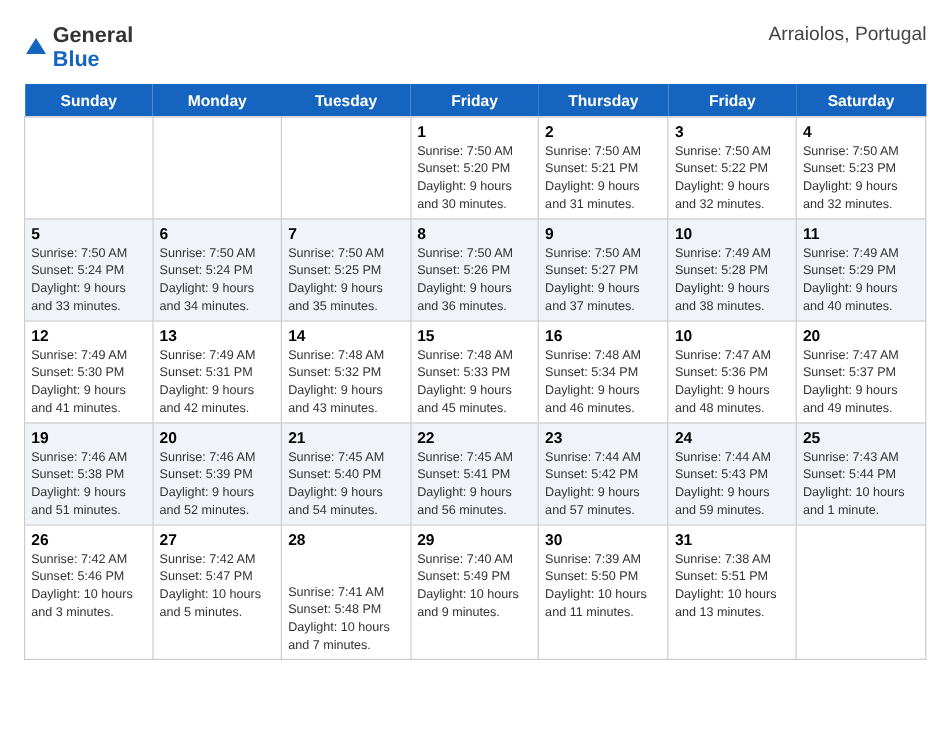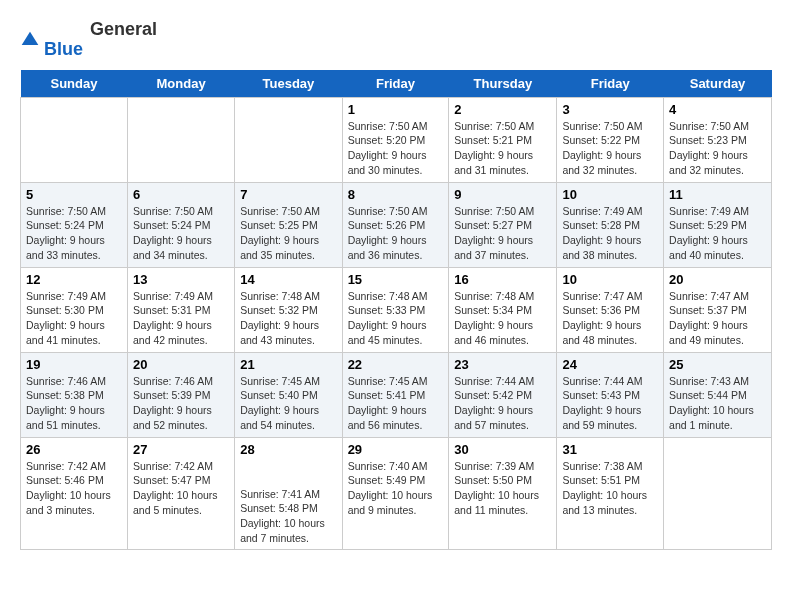--- a/index.html
+++ b/index.html
@@ -22,21 +22,20 @@
     }
     .logo-text {
       display: flex;
       flex-direction: column;
       line-height: 1.1;
     }
     .logo-general {
       font-size: 18px;
       font-weight: bold;
       color: #333;
-      margin-left: 46px;
     }
     .logo-blue {
       font-size: 18px;
       font-weight: bold;
       color: #1565c0;
     }
     .logo-icon {
       width: 20px;
       height: 20px;
       margin-right: 4px;
@@ -110,20 +109,21 @@
   <div class="logo">
     <svg class="logo-icon" viewBox="0 0 24 24" xmlns="http://www.w3.org/2000/svg">
       <polygon points="12,2 22,18 2,18" fill="#1565c0"></polygon>
     </svg>
     <div class="logo-text">
       <span class="logo-general">General</span>
       <span class="logo-blue">Blue</span>
     </div>
   </div>
   <div class="title-section">
+    <div class="subtitle">Arraiolos, Portugal</div>
   </div>
 </div>
 
 <table>
   <thead>
     <tr>
     <th class="day-header">Sunday</th>
         <th class="day-header">Monday</th>
         <th class="day-header">Tuesday</th>
         <th class="day-header">Friday</th>

